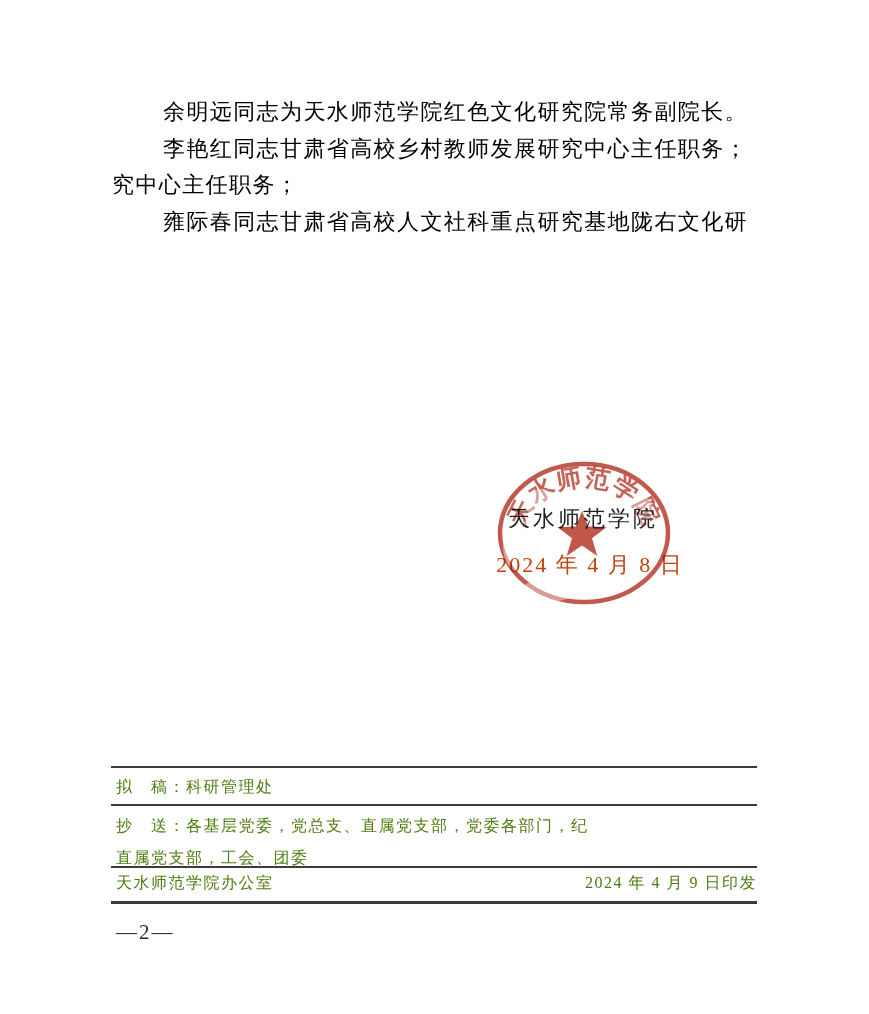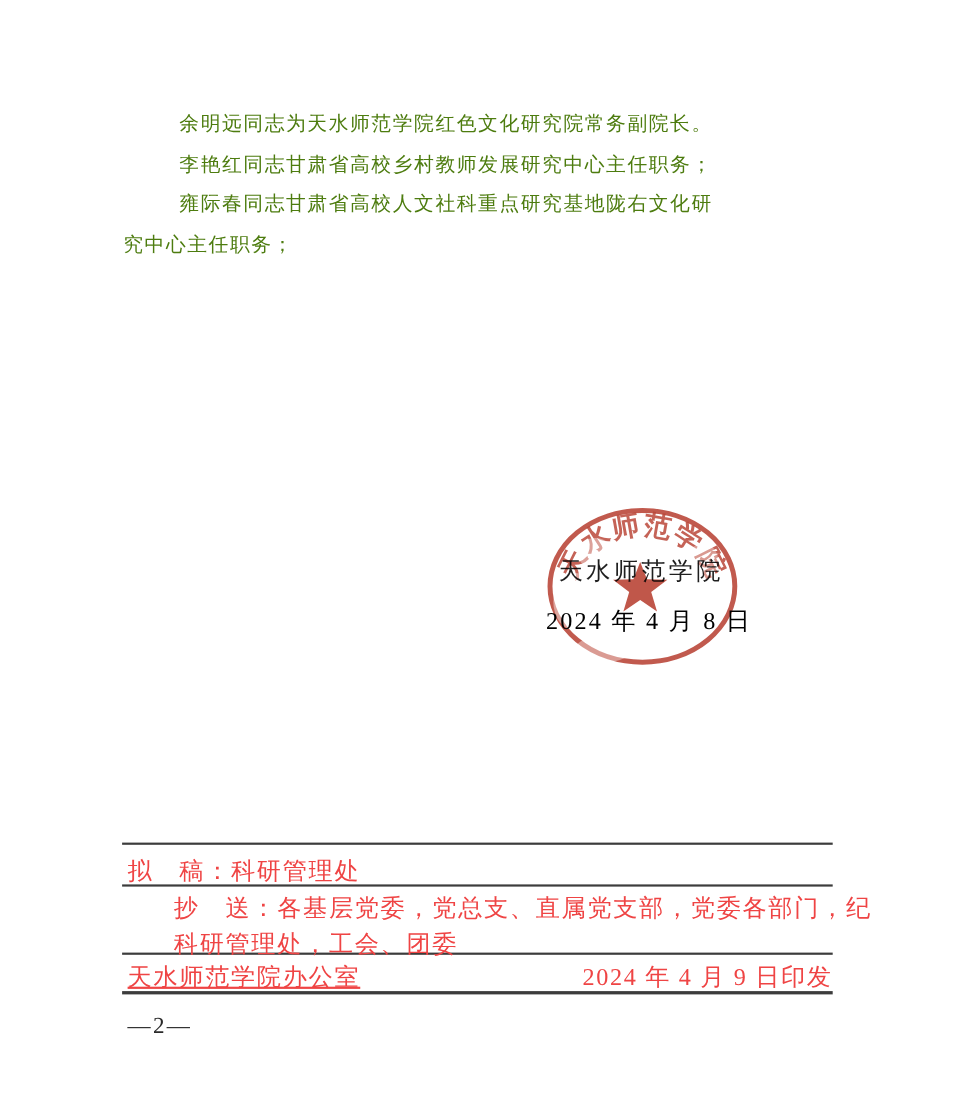--- a/index.html
+++ b/index.html
@@ -6,70 +6,70 @@
   body{
     width:869px;height:1014px;position:relative;background:#ffffff;
     font-family:"Liberation Serif","DejaVu Serif",serif;
     color:#212121;overflow:hidden;
   }
   .page{position:absolute;inset:0;background:#ffffff;}
 
   
   .doc-body{
     position:absolute;left:112px;top:94px;width:646px;
-    font-size:18px;line-height:36.7px;letter-spacing:1.4px;color:#4d7c0f;
+    font-size:22px;line-height:36.7px;letter-spacing:1.4px;color:#000000;
   }
   .doc-line{white-space:nowrap;}
   .doc-line.indent{padding-left:51px;}
 
   
   .sig-org{
     position:absolute;top:504px;left:583px;transform:translateX(-50%);
     font-size:22px;letter-spacing:3px;white-space:nowrap;color:#1f1f1f;
   }
   .sig-date{
     position:absolute;top:550px;left:590px;transform:translateX(-50%);
-    font-size:22px;letter-spacing:2px;white-space:nowrap;color:#000000;
+    font-size:22px;letter-spacing:2px;white-space:nowrap;color:#c2410c;
   }
   .seal{
     position:absolute;left:489px;top:455px;width:190px;height:160px;
     mix-blend-mode:multiply;opacity:.93;
   }
 
   
   .rule{position:absolute;left:111px;width:646px;background:#3c3c3c;height:2px;}
   .rule.r1{top:766px;}
   .rule.r2{top:804px;}
   .rule.r3{top:866px;}
   .rule.r4{top:901px;height:2.5px;}
 
   .foot-row{
     position:absolute;left:116px;width:641px;
-    font-size:22px;letter-spacing:1.5px;color:#ef4444;
+    font-size:16px;letter-spacing:1.5px;color:#4d7c0f;
   }
   .foot-draft{top:777px;white-space:nowrap;}
-  .foot-cc{top:810px;line-height:31.5px;margin-left:42px;}
+  .foot-cc{top:810px;line-height:31.5px;}
   .foot-issuer-row{top:873px;}
-  .foot-issuer{float:left;white-space:nowrap;text-decoration:underline;}
+  .foot-issuer{float:left;white-space:nowrap;}
   .foot-printdate{float:right;white-space:nowrap;margin-left:40px;}
   .page-num{
     position:absolute;left:116px;top:920px;
     font-size:21px;letter-spacing:2px;color:#2a2a2a;white-space:nowrap;
   }
 </style>
 </head>
 <body>
 
 <div class="page">
 
   <div class="doc-body">
     <div class="doc-line indent">余明远同志为天水师范学院红色文化研究院常务副院长。</div>
     <div class="doc-line indent">李艳红同志甘肃省高校乡村教师发展研究中心主任职务；</div>
+    <div class="doc-line">究中心主任职务；</div>
     <div class="doc-line indent">雍际春同志甘肃省高校人文社科重点研究基地陇右文化研</div>
-    <div class="doc-line">究中心主任职务；</div>
   </div>
 
   <div class="sig-org">天水师范学院</div>
   <div class="sig-date">2024 年 4 月 8 日</div>
 
   <svg class="seal" viewBox="0 0 190 160" xmlns="http://www.w3.org/2000/svg">
     <defs>
       <path id="ringPath" d="M 35.2,73.9 A 60,47 0 0 1 154.8,73.9" fill="none"></path>
     </defs>
 
@@ -91,21 +91,21 @@
   <div class="rule r2"></div>
   <div class="rule r3"></div>
   <div class="rule r4"></div>
 
   <div class="foot-row foot-draft">
     <span>拟　稿：</span><span>科研管理处</span>
   </div>
 
   <div class="foot-row foot-cc">
     <div><span>抄　送：</span><span>各基层党委，党总支、直属党支部，党委各部门，纪</span></div>
-    <div>科研管理处，工会、团委</div>
+    <div>直属党支部，工会、团委</div>
   </div>
 
   <div class="foot-row foot-issuer-row">
     <span class="foot-issuer">天水师范学院办公室</span>
     <span class="foot-printdate">2024 年 4 月 9 日印发</span>
   </div>
 
   <div class="page-num">—2—</div>
 
 </div>

